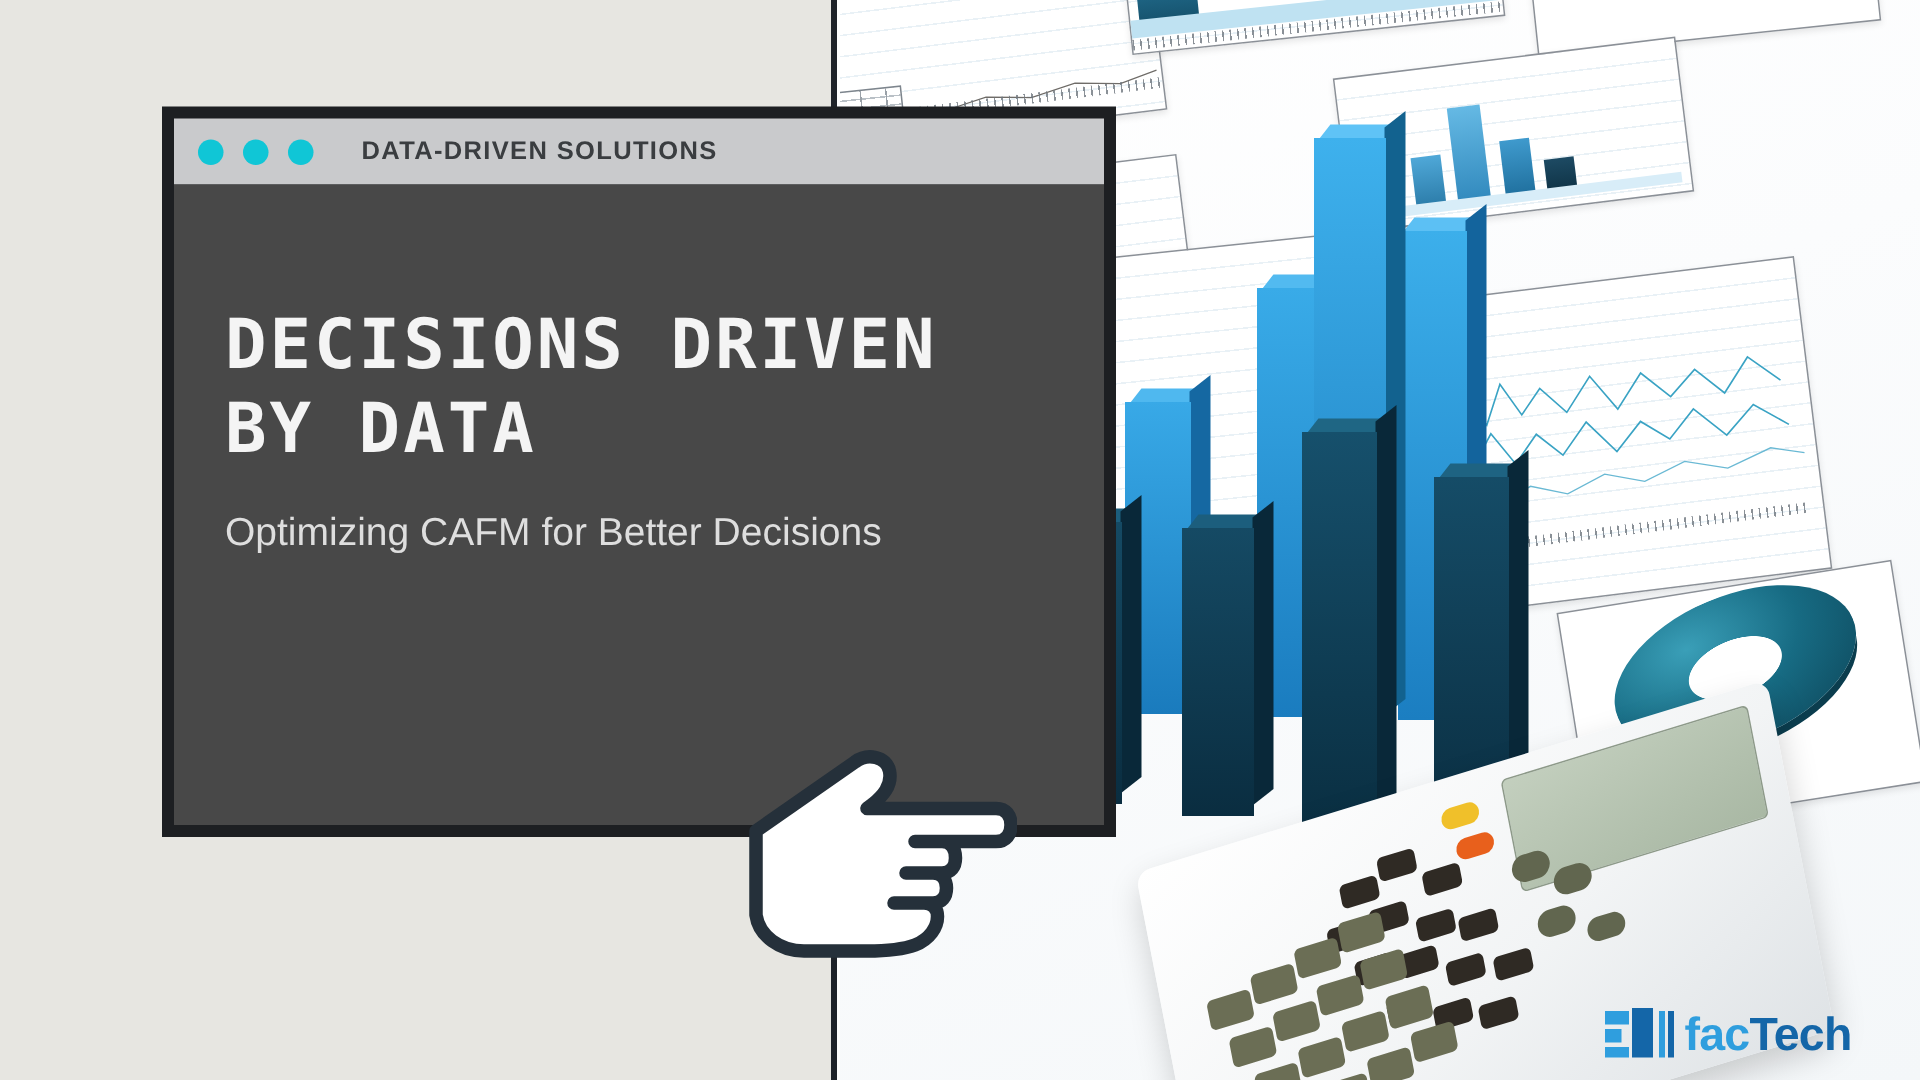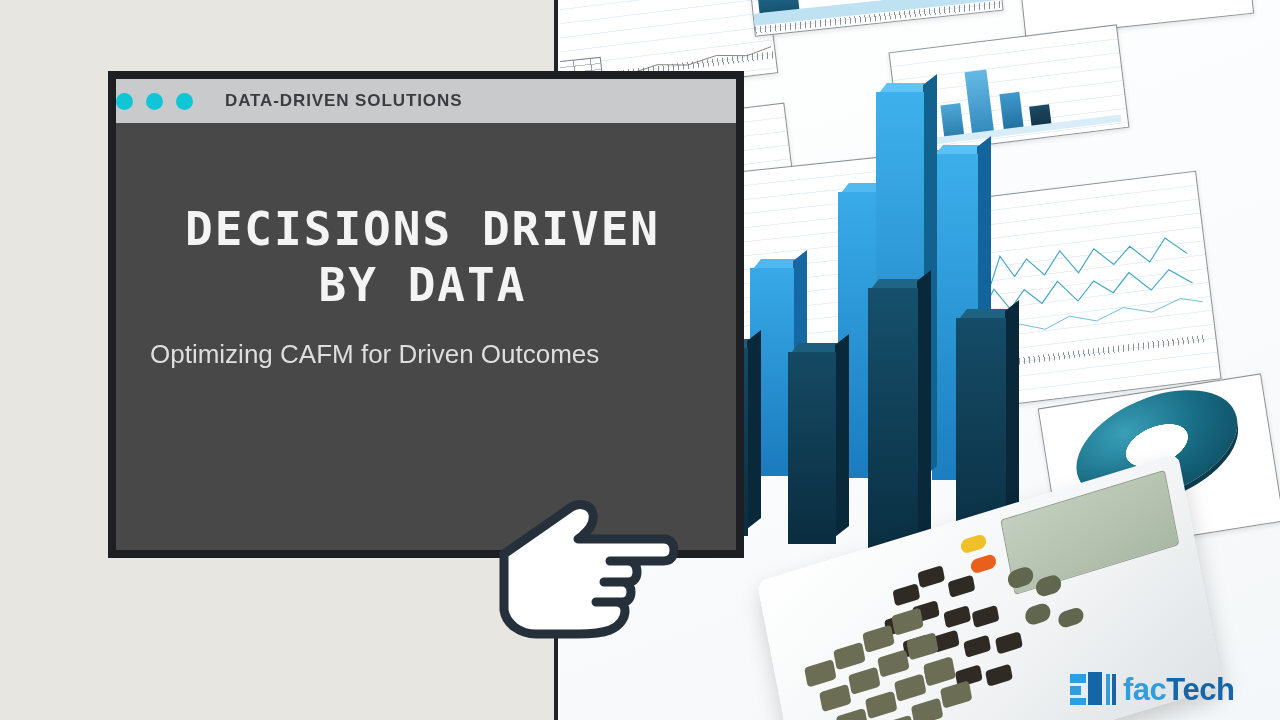--- a/index.html
+++ b/index.html
@@ -85,42 +85,41 @@
 
   
   #window {
     position:absolute; left:108px; top:71px; width:636px; height:487px;
     background:#1d1f22;
     padding:8px;
   }
   #titlebar {
     height:44px; background:#c9cacc;
     display:flex; align-items:center; gap:0;
-    padding:0 0;
+    padding:0 16px;
   }
   .dots { display:flex; gap:13px; align-items:center; }
   .dot { width:17px; height:17px; border-radius:50%; background:#10c6d6; }
   #titletext {
     margin-left:32px;
     font-size:17px; font-weight:bold; letter-spacing:.9px;
     color:#3a3d40;
   }
   #windowbody {
     height:427px; background:#484848;
     padding:78px 0 0 34px;
   }
   #headline {
     font-family:"DejaVu Sans Mono", monospace;
     font-weight:bold;
     font-size:46px; line-height:56px;
     letter-spacing:2px;
     color:#f4f4f4;
     max-width:545px;
     text-transform:uppercase;
-    text-align:center;
   }
   #subhead {
     margin-top:26px;
     font-size:26px; color:#dedede; font-weight:400;
   }
 
   
   #hand { position:absolute; left:492px; top:492px; width:186px; height:158px; }
 
   
@@ -310,21 +309,21 @@
     <div class="dots">
       <span class="dot"></span>
       <span class="dot"></span>
       <span class="dot"></span>
     </div>
     <div id="titletext">DATA-DRIVEN SOLUTIONS</div>
   </div>
 
   <div id="windowbody">
     <h1 id="headline">Decisions Driven by Data</h1>
-    <p id="subhead">Optimizing CAFM for Driven Outcomes</p>
+    <p id="subhead">Optimizing CAFM for Better Decisions</p>
   </div>
 
 </div>
 
 <div id="hand">
   <svg width="186" height="158" viewBox="0 0 186 158">
     <path d="M12 62 L78 16 C86 10 99 12 101 22 C103 32 96 39 90 44 L86 47 L172 47 C179 47 182 52 182 58 C182 64 179 69 172 69 L118 69 L136 69 C142 69 145 74 145 80 C145 86 142 90 136 90 L112 90 L130 90 C136 90 139 95 139 100 C139 106 136 110 130 110 L104 110 L124 110 C130 110 133 114 133 119 C133 126 128 134 118 138 C110 141 96 142 86 142 L44 142 C28 142 14 132 12 118 Z" fill="#ffffff" stroke="#25303a" stroke-width="9" stroke-linejoin="round"></path>
   </svg>
 </div>
 

